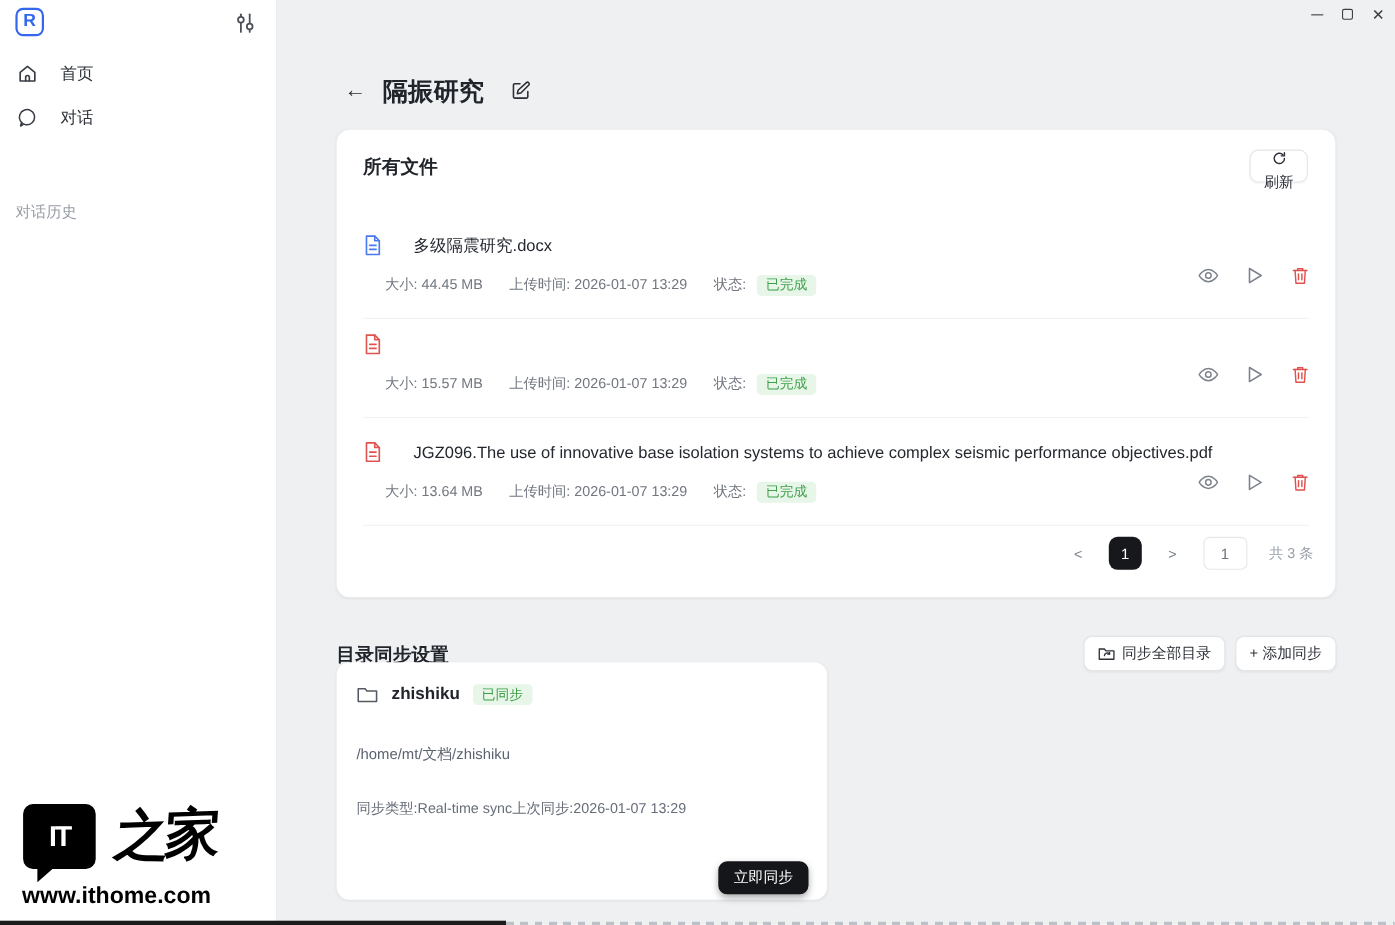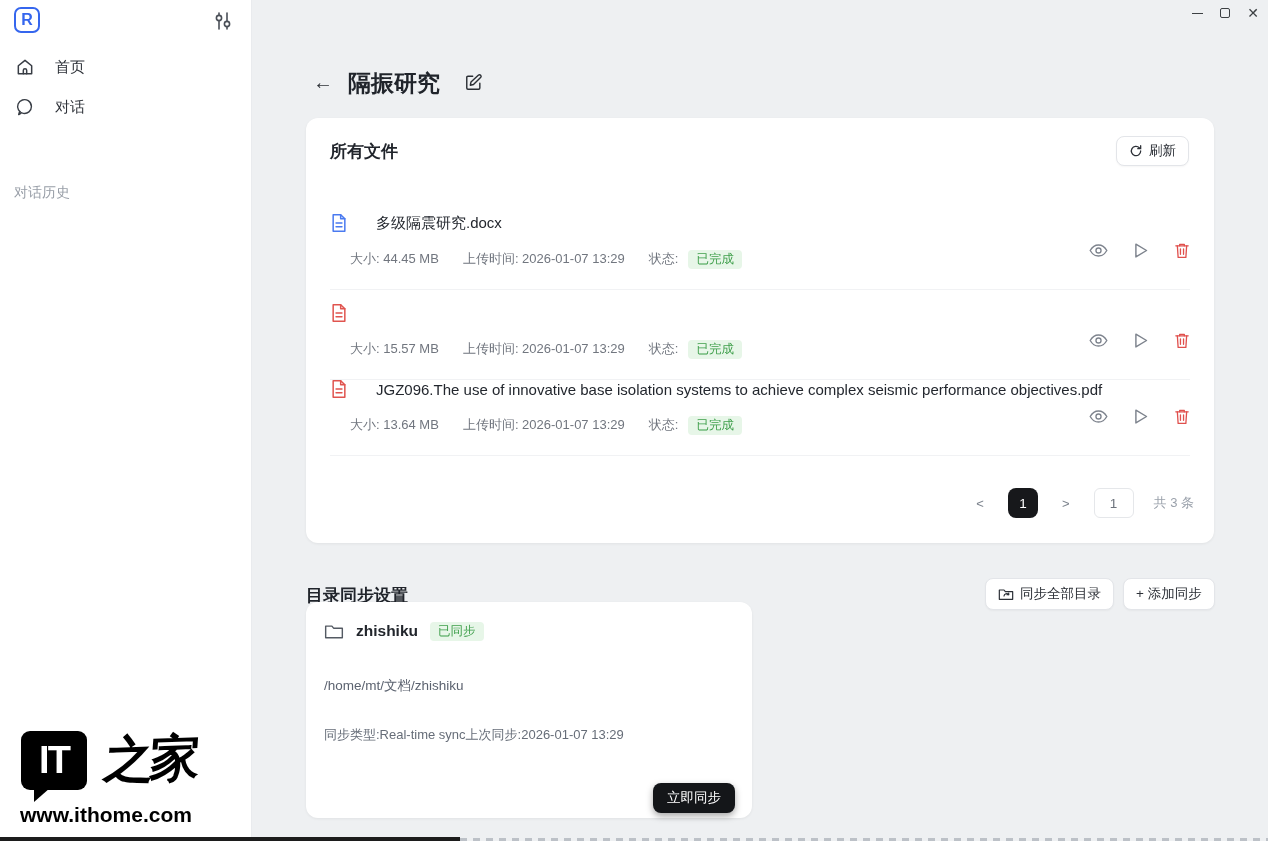--- a/index.html
+++ b/index.html
@@ -30,21 +30,21 @@
   }
   .history-label {
     position:absolute; left:14px; top:184px;
     font-size:14px; color:#989ea7;
   }
 
   
   .wm-box {
     position:absolute; left:21px; top:731px; width:66px; height:59px;
     background:#000; border-radius:9px;
-    color:#fff; font-weight:900; font-size:38px;
+    color:#fff; font-weight:900; font-size:26px;
     display:flex; align-items:center; justify-content:center;
     letter-spacing:-2px;
   }
   .wm-tail {
     position:absolute; left:34px; top:788px;
     width:0; height:0;
     border-left:16px solid #000; border-bottom:14px solid transparent;
   }
   .wm-cn {
     position:absolute; left:104px; top:726px;
@@ -76,21 +76,21 @@
     box-shadow:0 1px 3px rgba(0,0,0,0.06);
   }
   #files-card { left:306px; top:118px; width:908px; height:425px; }
   .card-title { position:absolute; left:24px; top:22px; font-size:17px; font-weight:bold; color:#20242b; }
   .btn {
     display:inline-flex; align-items:center; gap:6px;
     background:#fff; border:1px solid #e3e5e9; border-radius:8px;
     font-size:13.5px; color:#2c3037; padding:0 12px; height:30px;
     cursor:pointer; box-shadow:0 1px 2px rgba(0,0,0,0.04);
   }
-  #refresh-btn { position:absolute; right:25px; top:18px; }
+  #refresh-btn { position:absolute; right:25px; top:18px;flex-direction:column; }
 
   .file-row {
     position:absolute; left:24px; width:860px; height:90px;
     border-bottom:1px solid #f1f2f4;
   }
   .file-name-line { position:absolute; left:0; top:13px; display:flex; align-items:center; gap:28px; }
   .file-name { font-size:15px; color:#23272e; }
   .file-meta-line { position:absolute; left:20px; top:50px; display:flex; align-items:center; gap:24px;
     font-size:13px; color:#71767f; }
   .status-group { display:flex; align-items:center; gap:10px; }
@@ -304,21 +304,21 @@
           <path d="M2 5h16"></path>
             <path d="M7 5V3h6v2"></path>
           <path d="M4 5l1 15h10l1-15"></path>
           <line x1="8" y1="9" x2="8" y2="16"></line>
             <line x1="12" y1="9" x2="12" y2="16"></line>
         </svg>
       </span>
     </div>
   </div>
 
-  <div class="file-row" style="top:248px;">
+  <div class="file-row" style="top:270px;">
     <div class="file-name-line">
       <span>
         <svg width="18" height="20" viewBox="0 0 20 24" fill="none" stroke="#e0544f" stroke-width="1.8" stroke-linejoin="round" stroke-linecap="round">
           <path d="M3 2h9l5 5v15H3z"></path>
           <path d="M12 2v5h5"></path>
           <line x1="6.5" y1="12" x2="13.5" y2="12"></line>
           <line x1="6.5" y1="16.5" x2="13.5" y2="16.5"></line>
         </svg>
       </span>
       <span class="file-name">JGZ096.The use of innovative base isolation systems to achieve complex seismic performance objectives.pdf</span>

